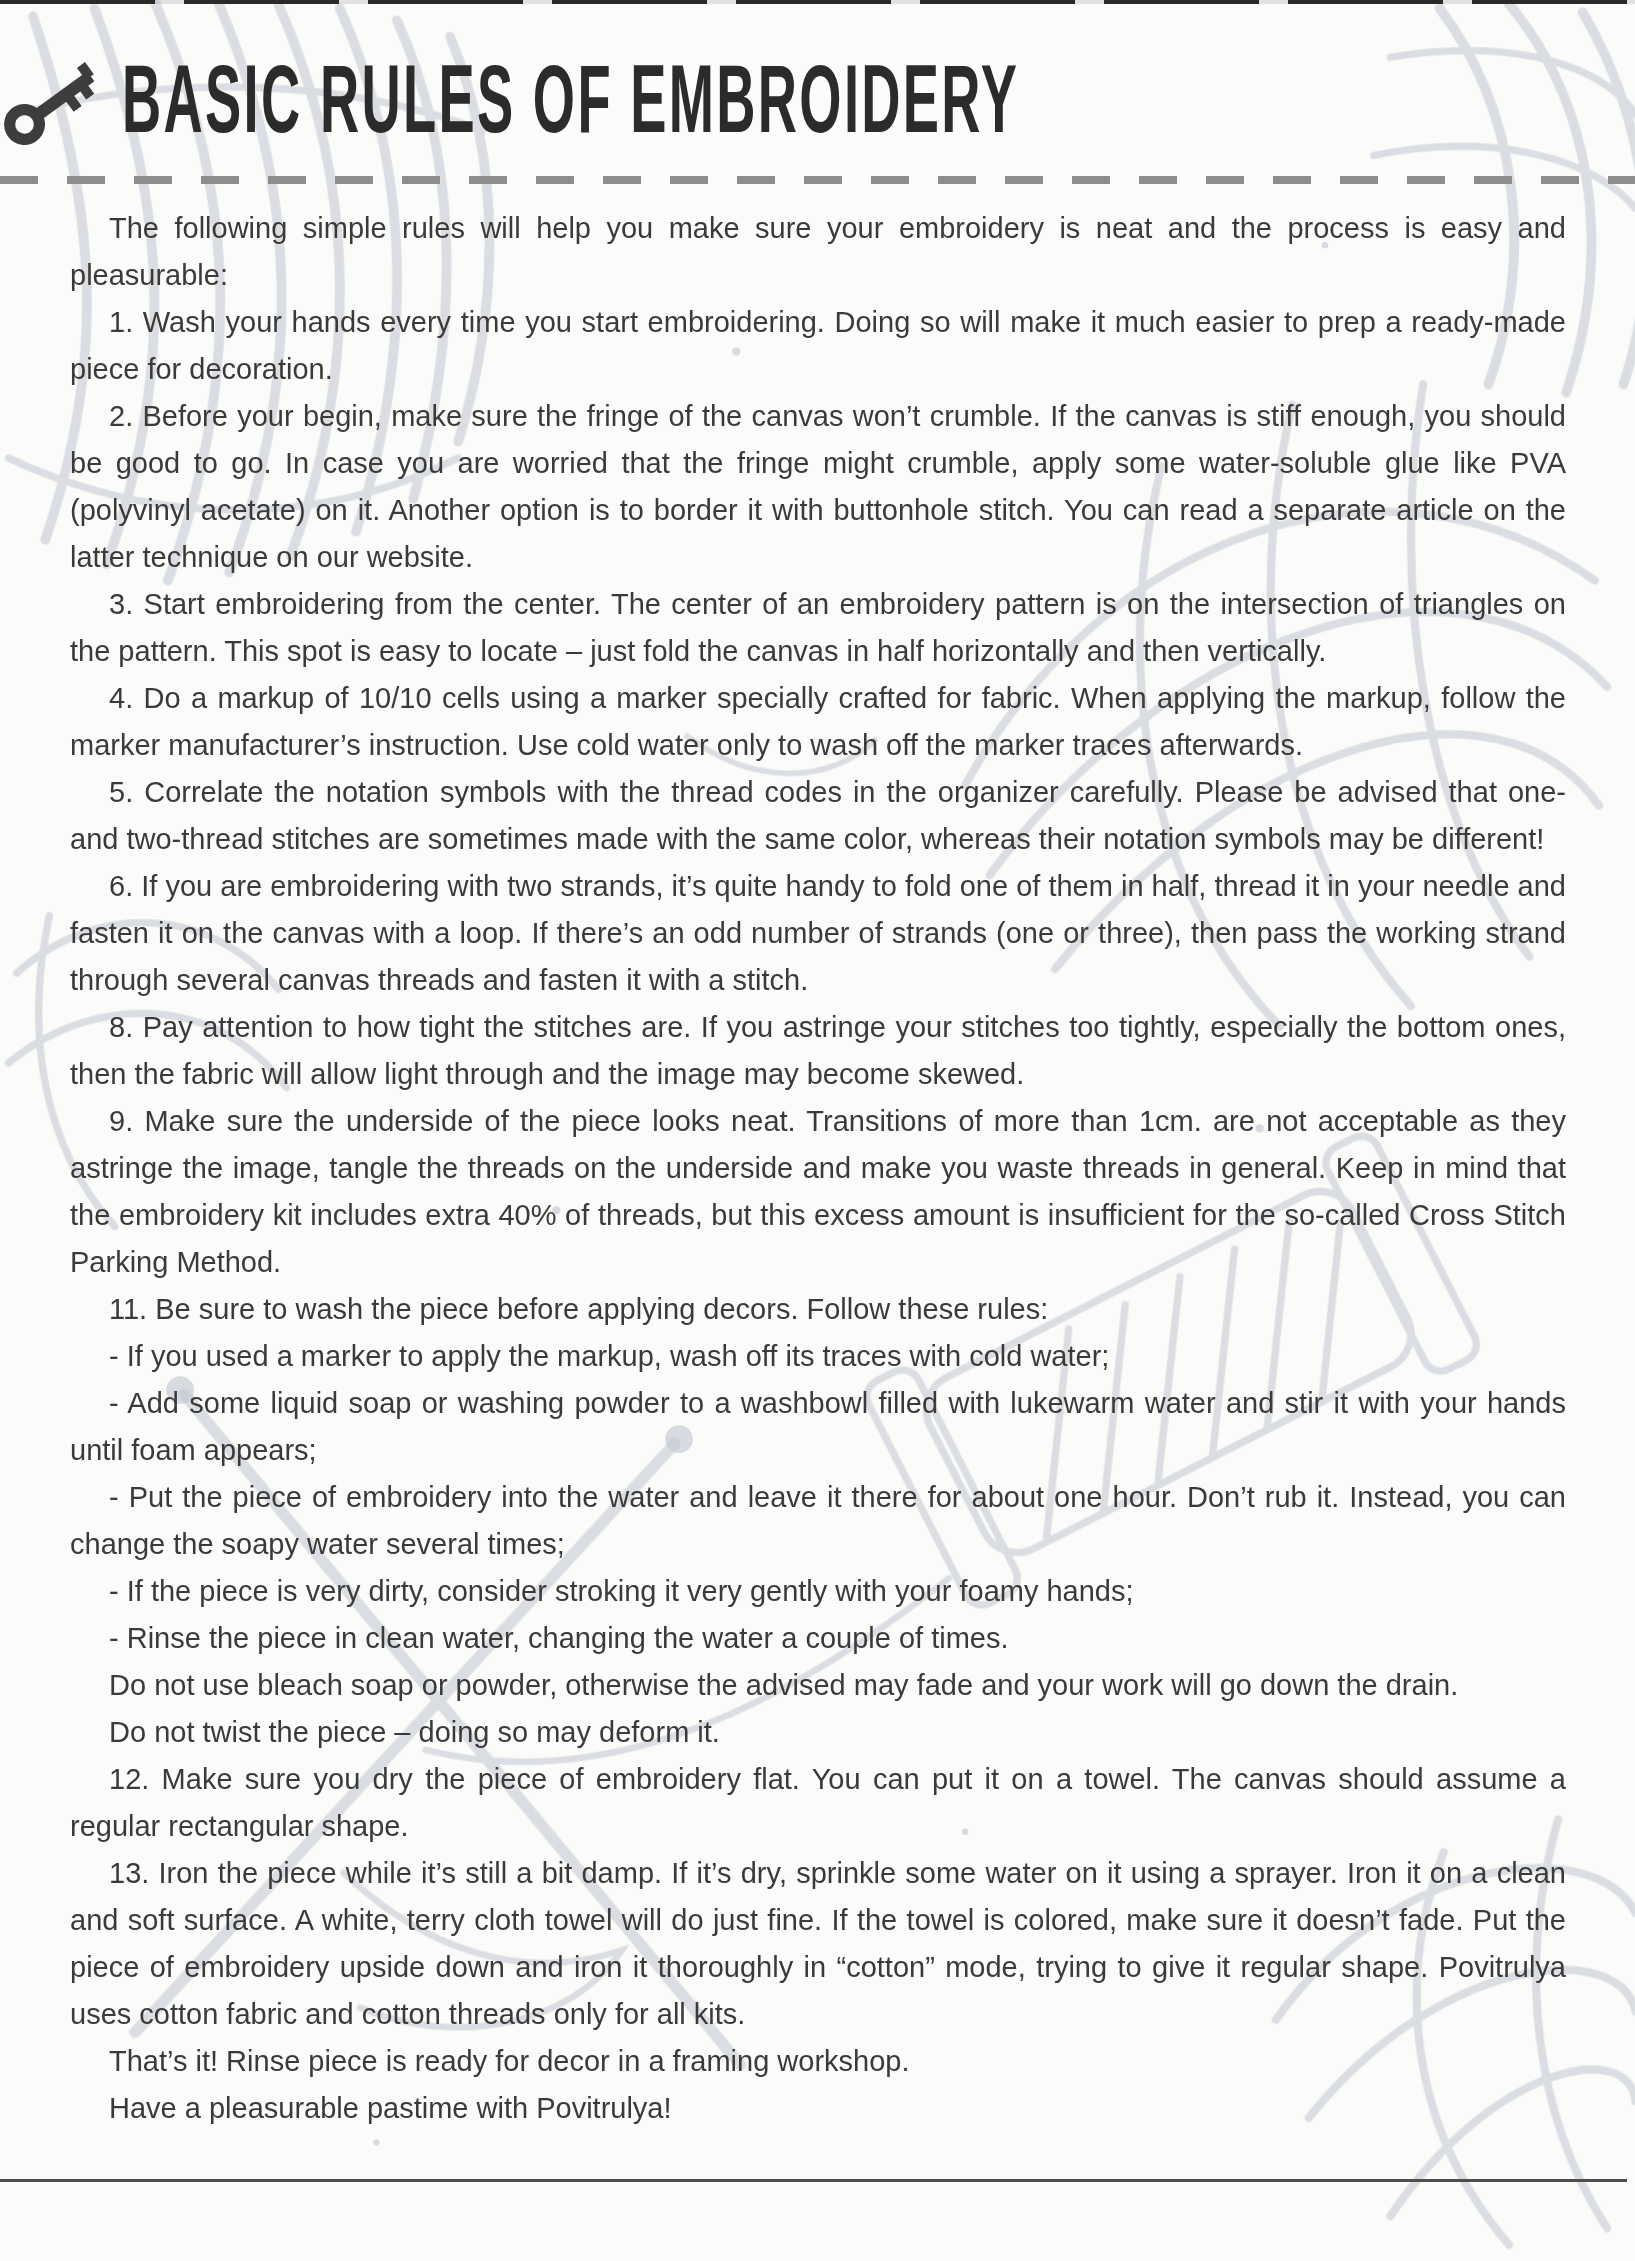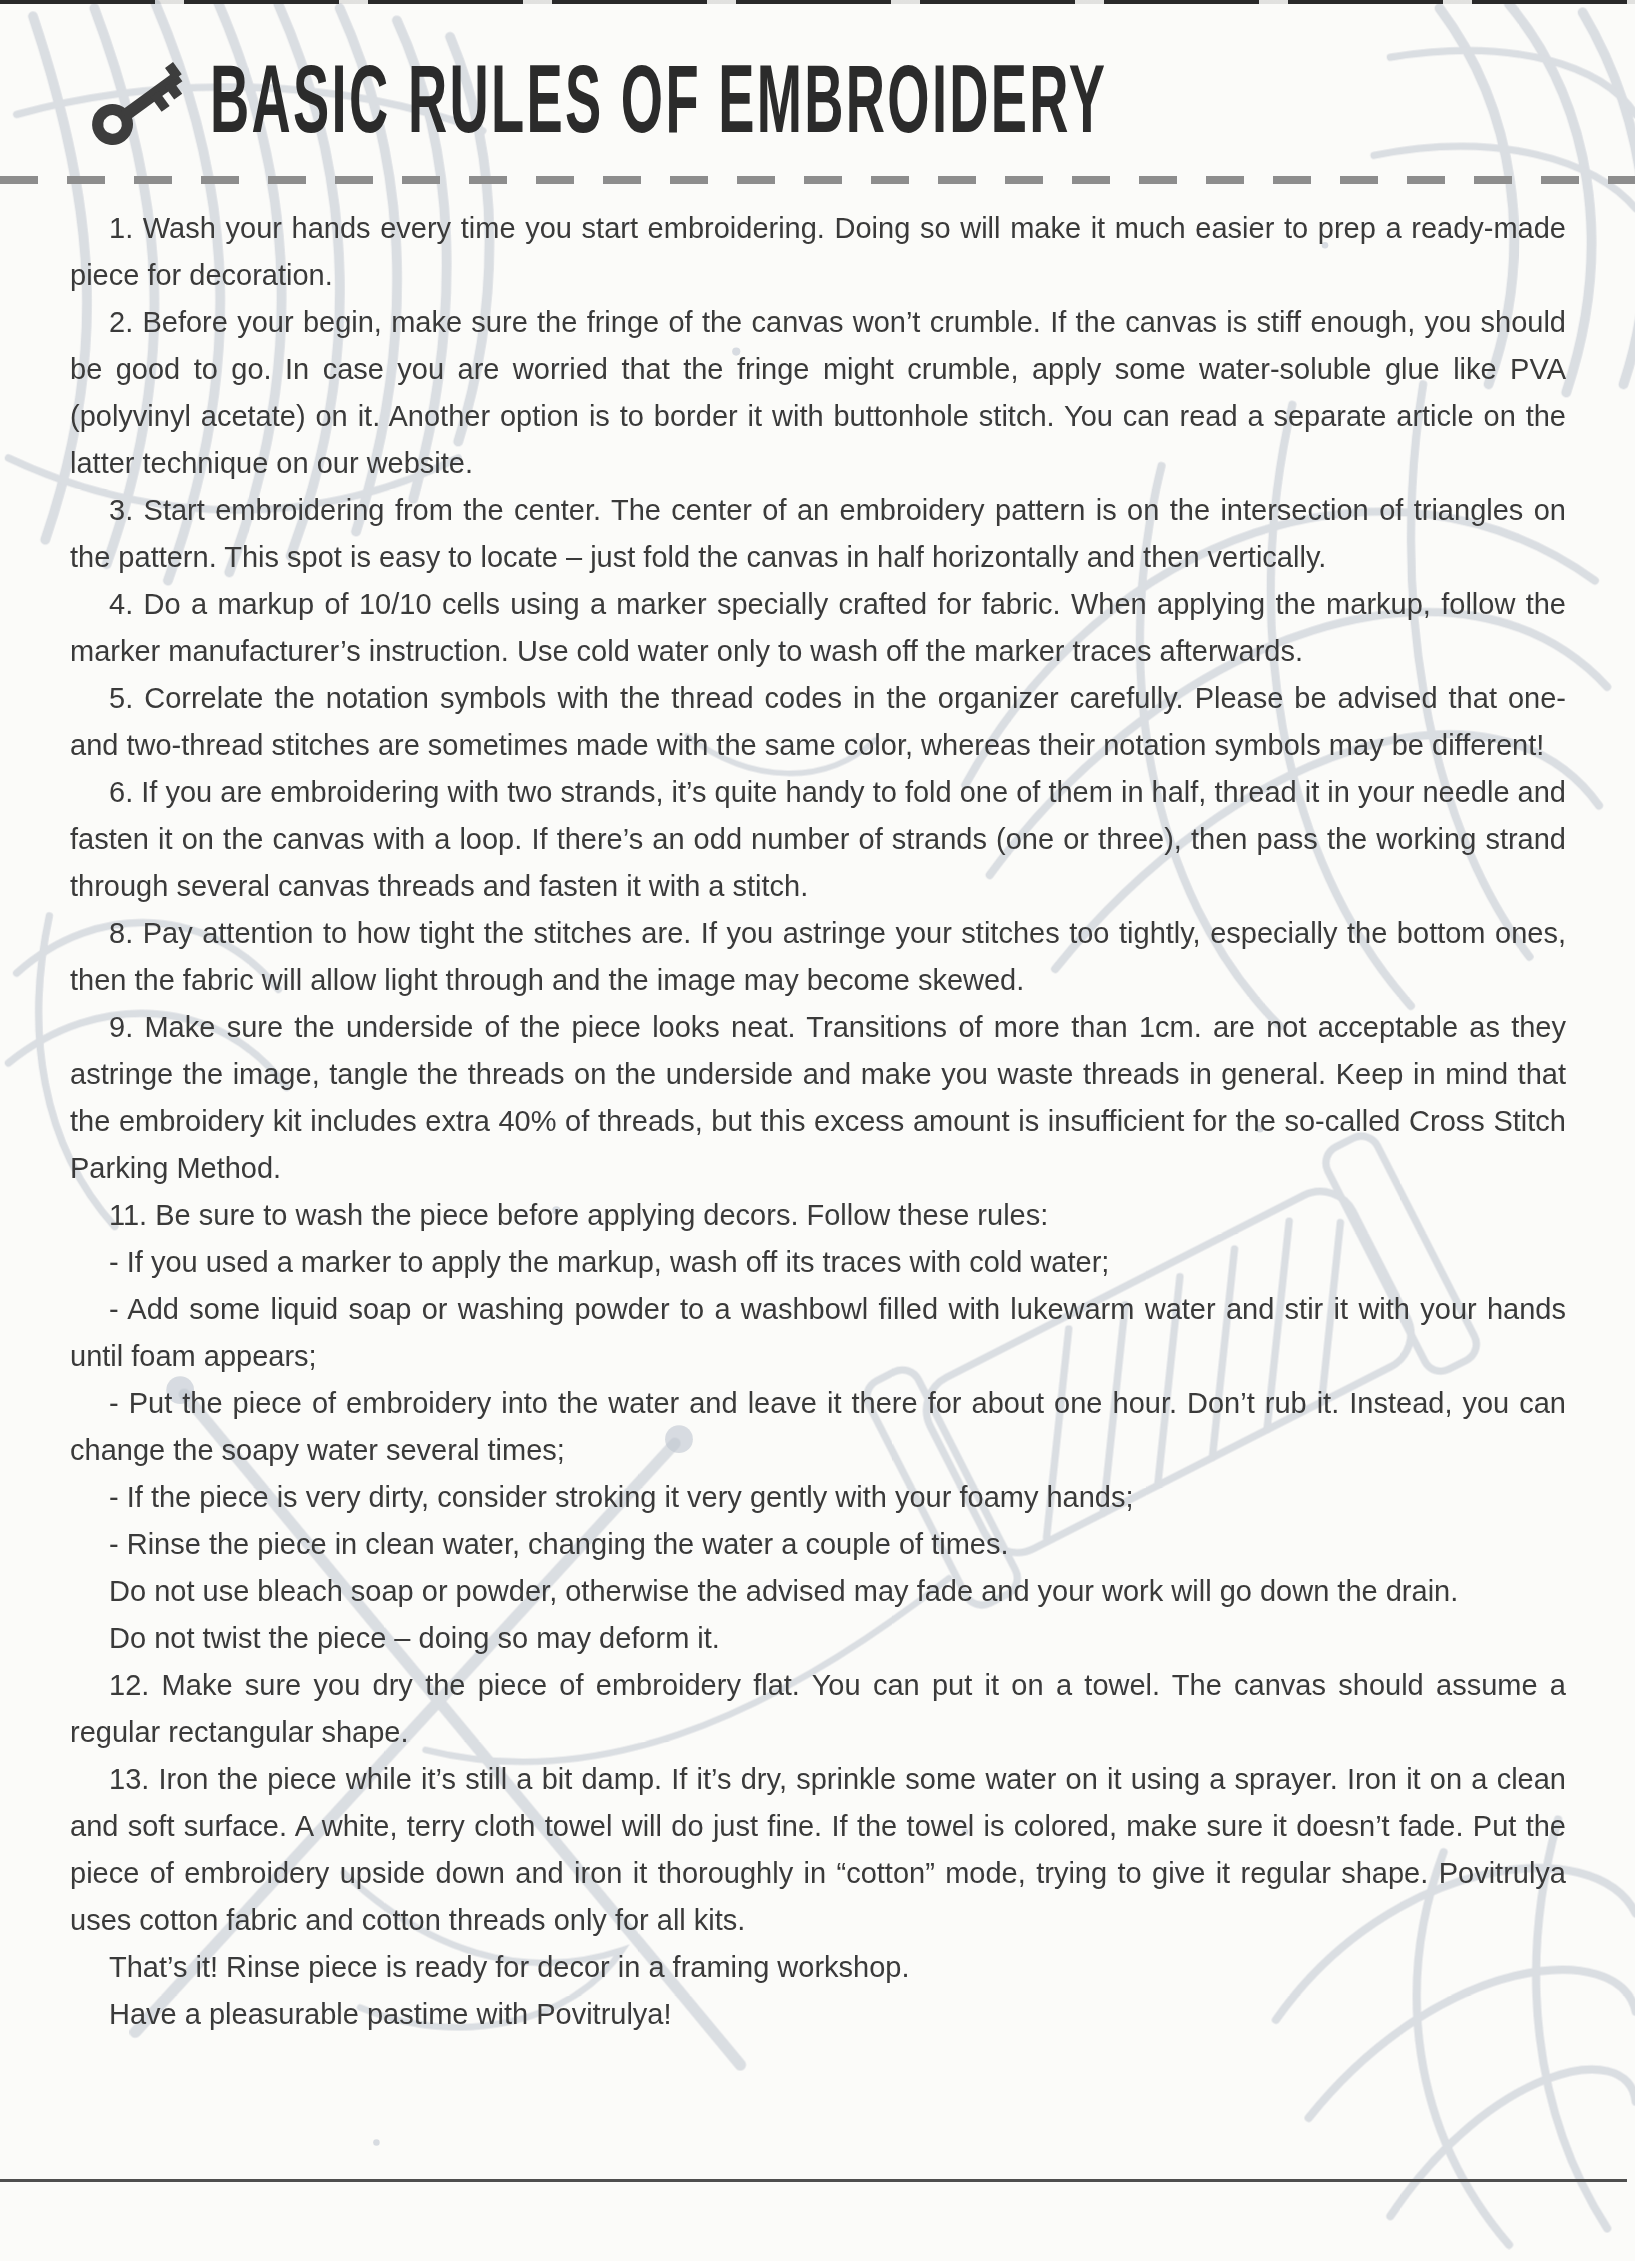--- a/index.html
+++ b/index.html
@@ -35,20 +35,21 @@
   }
   .content {
     position: relative;
     z-index: 1;
   }
   .header {
     display: flex;
     align-items: center;
     padding: 34px 0 0 75px;
     height: 129px;
+    justify-content: center;
   }
   .key-icon-wrap {
     width: 124px;
     height: 124px;
     flex: none;
     margin-right: 11.4px;
   }
   .page-title {
     font-weight: 700;
     font-size: 97px;
@@ -172,20 +173,21 @@
           <line x1="87" y1="55" x2="87" y2="43" stroke-width="8"></line>
         </g>
       </svg>
     </div>
     <div class="page-title">BASIC RULES OF EMBROIDERY</div>
   </div>
 
   <div class="divider"></div>
 
   <div class="body-text">
+    <p>The following simple rules will help you make sure your embroidery is neat and the process is easy and pleasurable:</p>
     <p>1. Wash your hands every time you start embroidering. Doing so will make it much easier to prep a ready-made piece for decoration.</p>
     <p>2. Before your begin, make sure the fringe of the canvas won’t crumble. If the canvas is stiff enough, you should be good to go. In case you are worried that the fringe might crumble, apply some water-soluble glue like PVA (polyvinyl acetate) on it. Another option is to border it with buttonhole stitch. You can read a separate article on the latter technique on our website.</p>
     <p>3. Start embroidering from the center. The center of an embroidery pattern is on the intersection of triangles on the pattern. This spot is easy to locate – just fold the canvas in half horizontally and then vertically.</p>
     <p>4. Do a markup of 10/10 cells using a marker specially crafted for fabric. When applying the markup, follow the marker manufacturer’s instruction. Use cold water only to wash off the marker traces afterwards.</p>
     <p>5. Correlate the notation symbols with the thread codes in the organizer carefully. Please be advised that one- and two-thread stitches are sometimes made with the same color, whereas their notation symbols may be different!</p>
     <p>6. If you are embroidering with two strands, it’s quite handy to fold one of them in half, thread it in your needle and fasten it on the canvas with a loop. If there’s an odd number of strands (one or three), then pass the working strand through several canvas threads and fasten it with a stitch.</p>
     <p>8. Pay attention to how tight the stitches are. If you astringe your stitches too tightly, especially the bottom ones, then the fabric will allow light through and the image may become skewed.</p>
     <p>9. Make sure the underside of the piece looks neat. Transitions of more than 1cm. are not acceptable as they astringe the image, tangle the threads on the underside and make you waste threads in general. Keep in mind that the embroidery kit includes extra 40% of threads, but this excess amount is insufficient for the so-called Cross Stitch Parking Method.</p>
     <p>11. Be sure to wash the piece before applying decors. Follow these rules:</p>
     <p>- If you used a marker to apply the markup, wash off its traces with cold water;</p>

